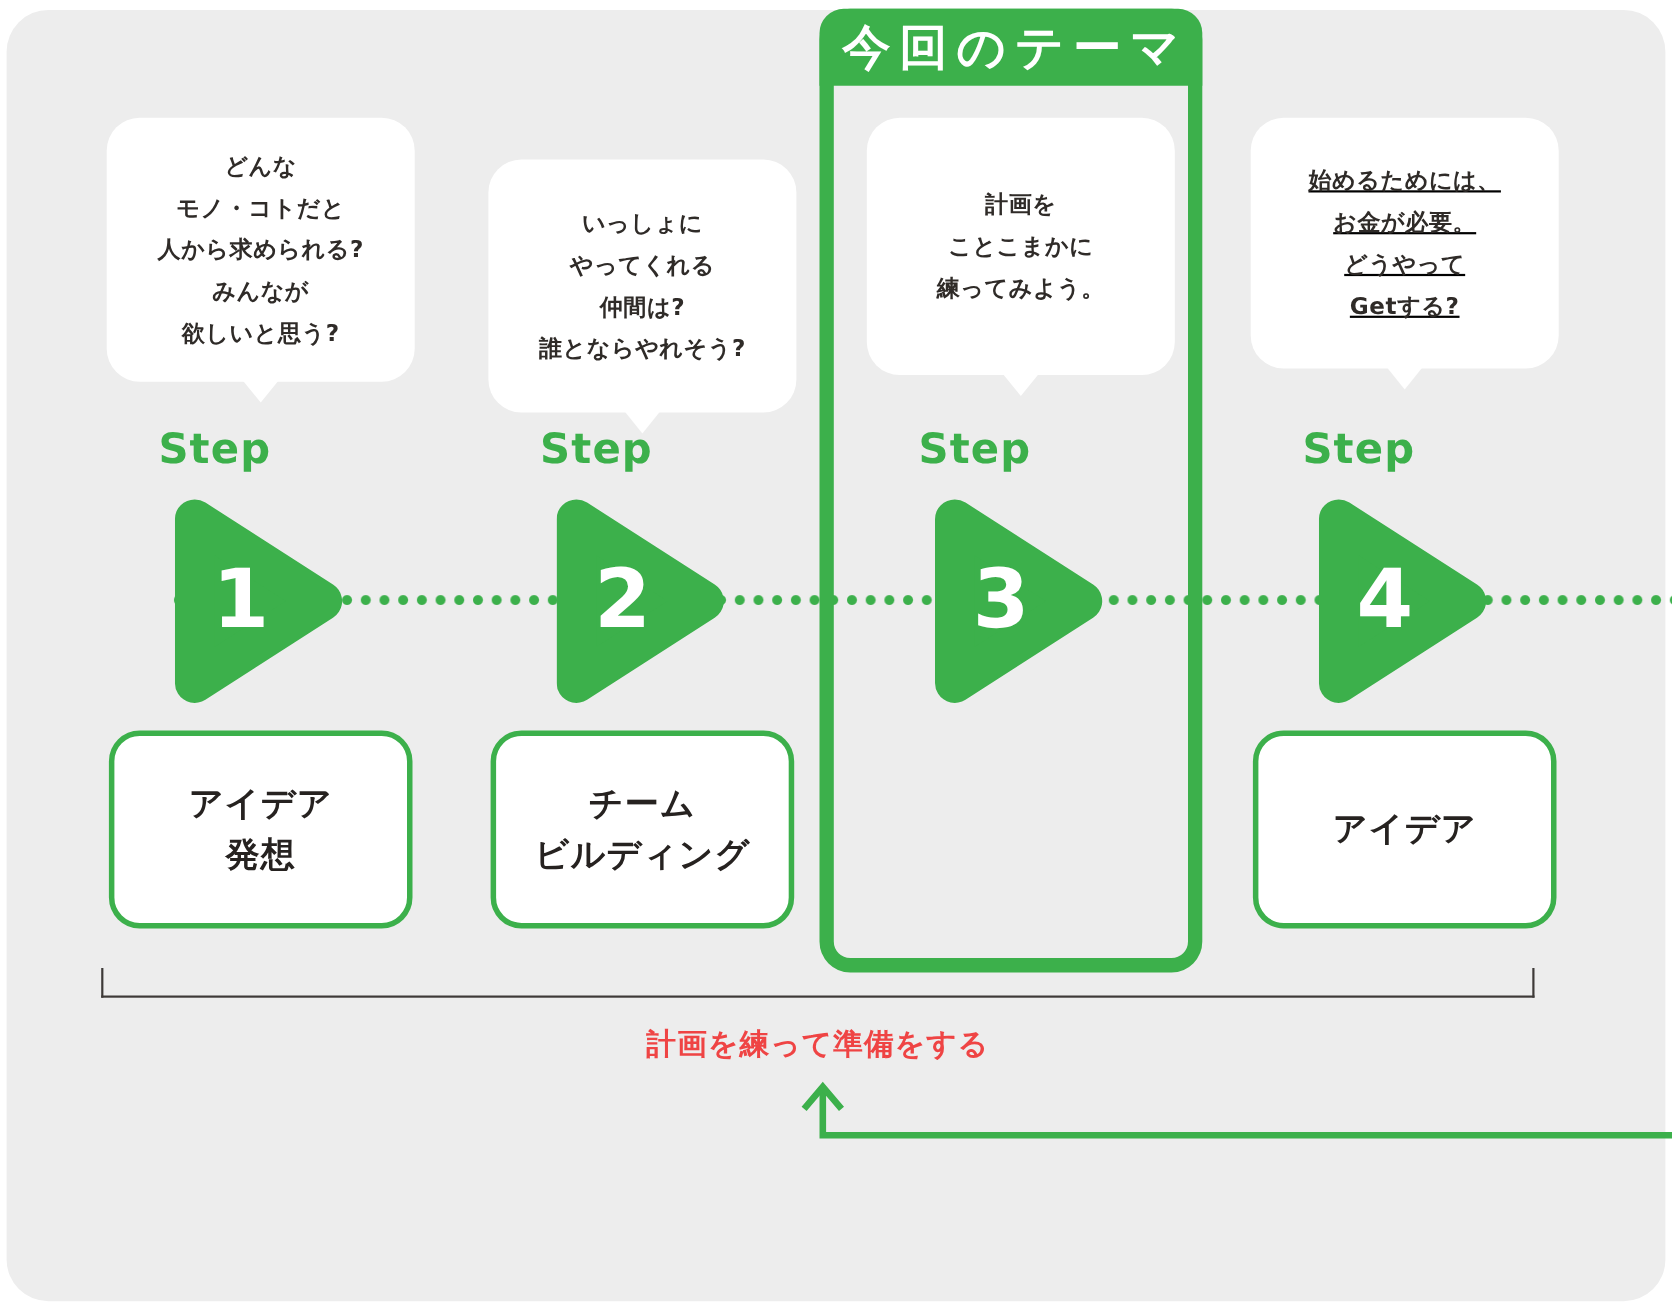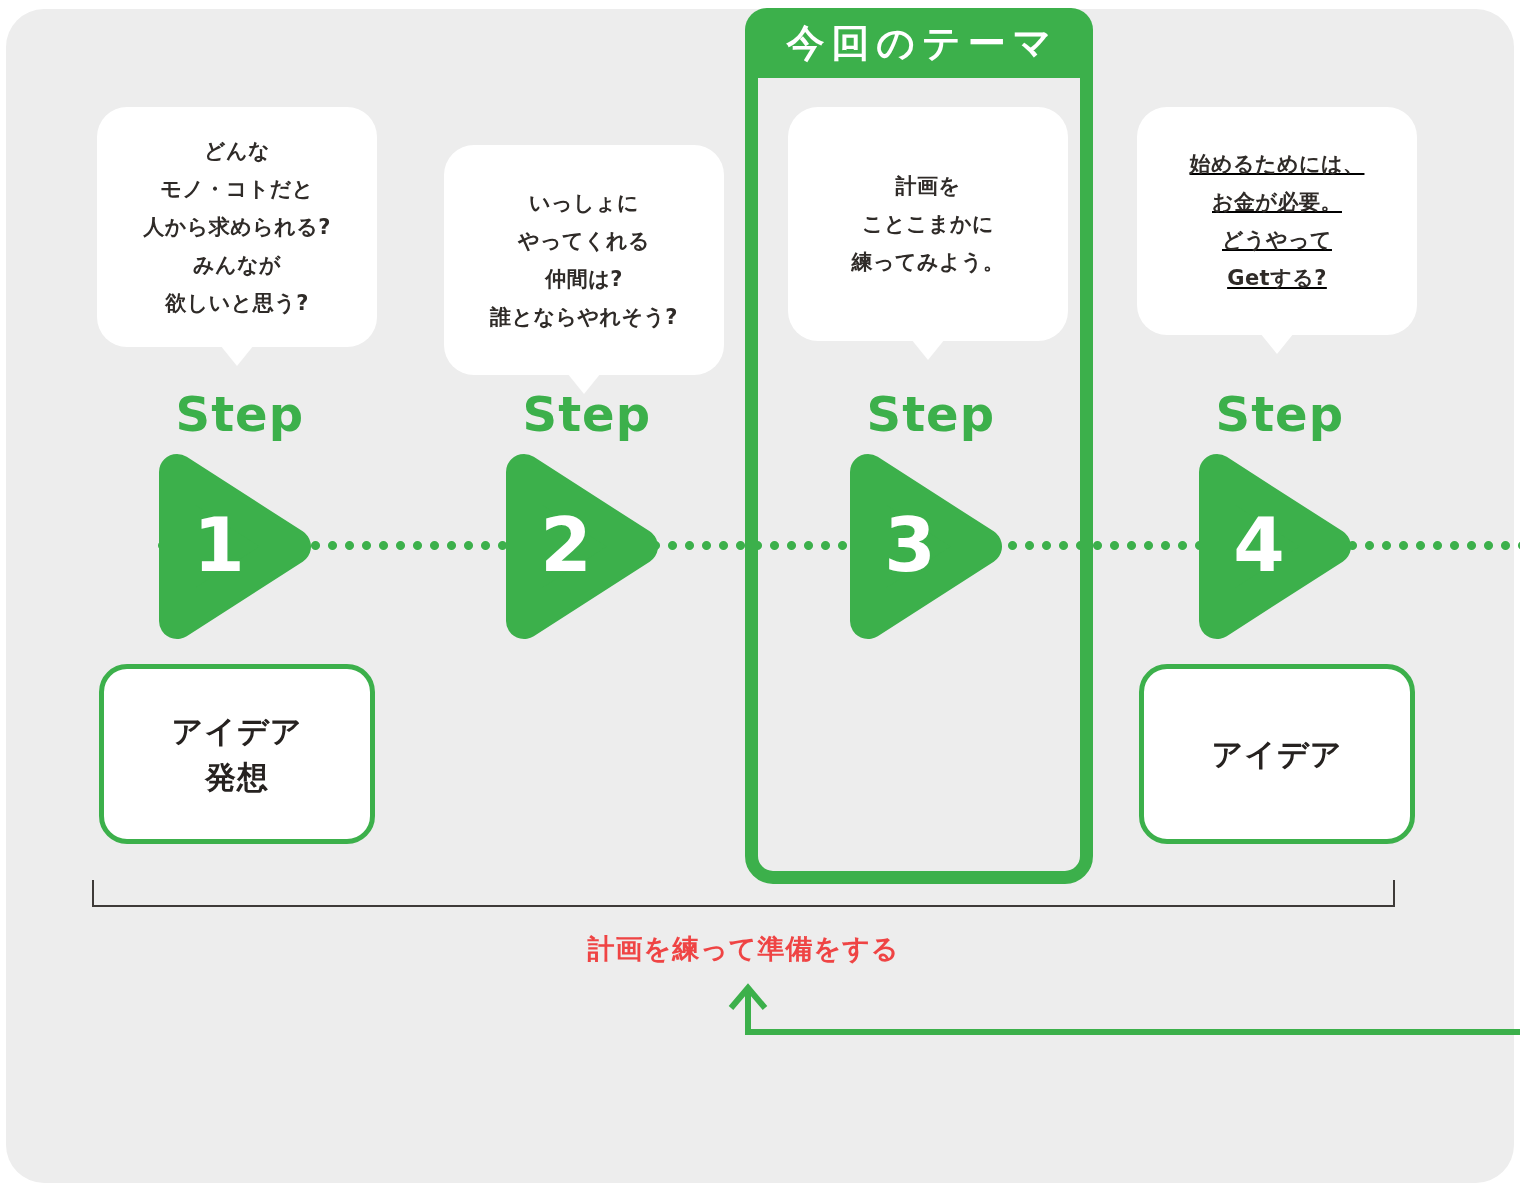--- a/index.html
+++ b/index.html
@@ -29,21 +29,21 @@
     border-top:21px solid #ffffff;
   }
   .bubble-text{
     white-space:pre-line;text-align:center;font-weight:bold;
     font-size:21px;line-height:38px;color:#2f2b28;letter-spacing:0.5px;
   }
 
   
   .step-word{
     position:absolute;top:386px;left:calc(var(--cx) - 93px);width:160px;
-    text-align:right;font-size:48px;font-weight:bold;color:#3cb04b;z-index:2;
+    text-align:left;font-size:38px;font-weight:bold;color:#3cb04b;z-index:2;
     letter-spacing:1px;
   }
 
   
   .dots{
     position:absolute;left:158px;top:541px;width:1362px;height:9px;z-index:1;
     background-image:radial-gradient(circle 4.5px at 4.5px 4.5px,#3cb04b 4px,rgba(0,0,0,0) 5px);
     background-size:17px 9px;background-repeat:repeat-x;
   }
 
@@ -73,21 +73,21 @@
     position:absolute;left:745px;top:8px;width:348px;height:876px;
     box-sizing:border-box;border:13px solid #3cb04b;border-radius:28px;
     background:transparent;z-index:4;pointer-events:none;
   }
   .theme-banner{
     position:absolute;left:745px;top:8px;width:348px;height:70px;
     background:#3cb04b;border-radius:22px 22px 0 0;z-index:5;
     display:flex;align-items:center;justify-content:center;
   }
   .theme-banner .banner-label{
-    color:#ffffff;font-size:38px;font-weight:bold;letter-spacing:0.18em;text-indent:0.18em;
+    color:#ffffff;font-size:44px;font-weight:bold;letter-spacing:0.18em;text-indent:0.18em;
   }
 
   
   .bracket{
     position:absolute;left:92px;top:880px;width:1303px;height:27px;box-sizing:border-box;
     border-left:2.5px solid #3e3a38;border-right:2.5px solid #3e3a38;border-bottom:2.5px solid #3e3a38;
     z-index:2;
   }
   .bracket-label{
     position:absolute;left:92px;top:931px;width:1303px;text-align:center;
@@ -124,20 +124,24 @@
     <div class="bubble-text">いっしょに
 やってくれる
 仲間は?
 誰とならやれそう?</div>
   </div>
   <div class="step-word c2">Step</div>
   <svg class="tri c2" viewBox="0 0 155 193">
     <polygon points="18,22 134,96.5 18,171" fill="#3cb04b" stroke="#3cb04b" stroke-width="36" stroke-linejoin="round"></polygon>
   </svg>
   <div class="tri-num c2">2</div>
+  <div class="step-box c2">
+    <div class="box-label">チーム
+ビルディング</div>
+  </div>
 
   <div class="bubble c3">
     <div class="bubble-text">計画を
 ことこまかに
 練ってみよう。</div>
   </div>
   <div class="step-word c3">Step</div>
   <svg class="tri c3" viewBox="0 0 155 193">
     <polygon points="18,22 134,96.5 18,171" fill="#3cb04b" stroke="#3cb04b" stroke-width="36" stroke-linejoin="round"></polygon>
   </svg>

